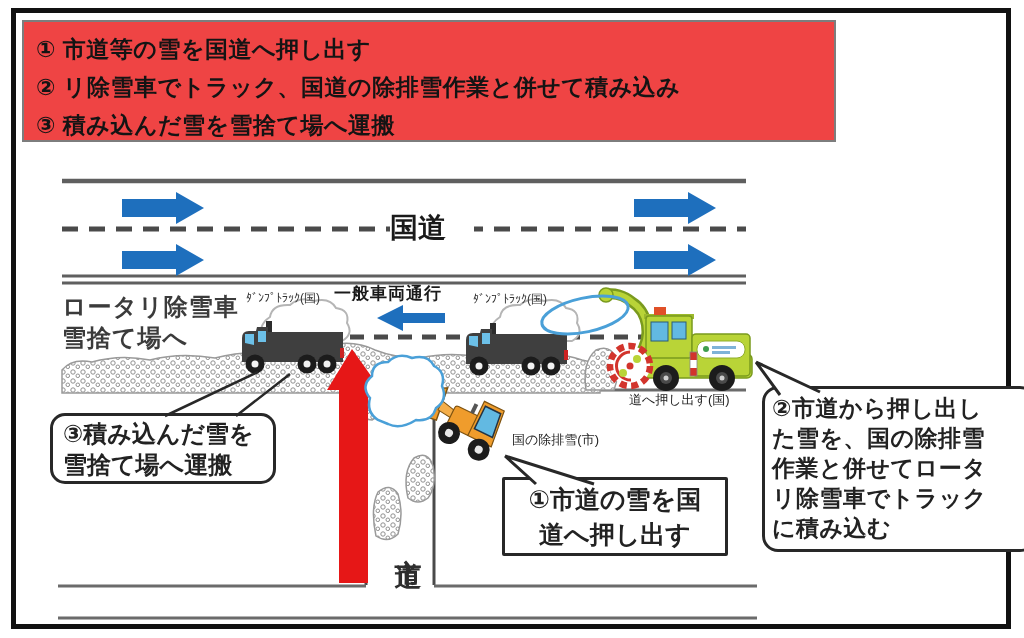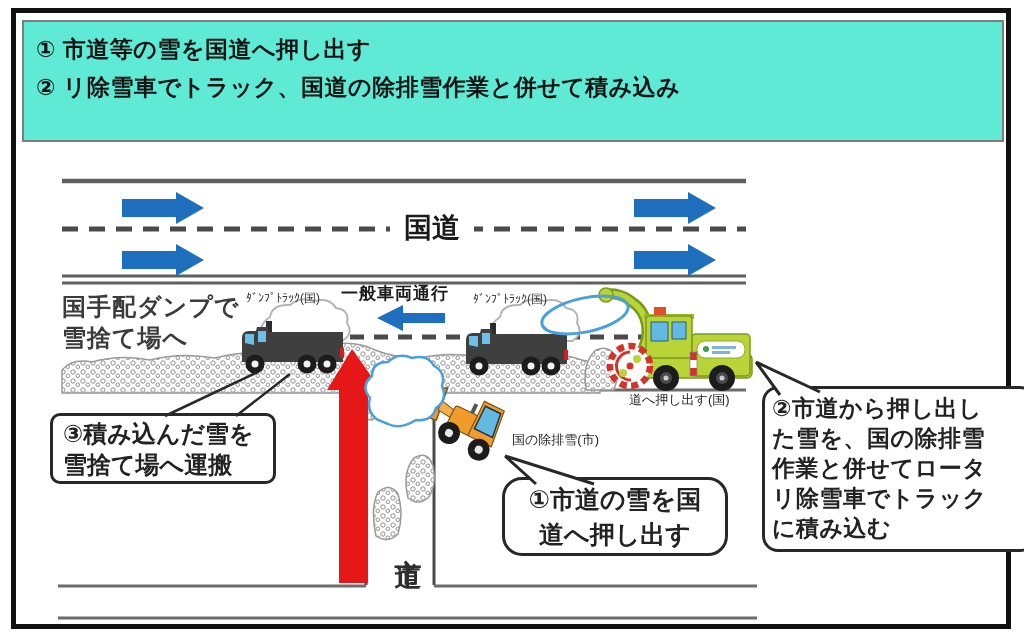--- a/index.html
+++ b/index.html
@@ -3,36 +3,36 @@
 <meta charset="utf-8">
 <style>
   html,body{margin:0;padding:0;background:#e8e8e8;}
   #stage{
     position:relative;width:1024px;height:638px;background:#ffffff;
     font-family:"Liberation Sans","DejaVu Sans",sans-serif;overflow:hidden;
   }
   .abs{position:absolute;}
   #outer-frame{left:11px;top:8px;width:1000px;height:621px;border:5px solid #111;box-sizing:border-box;z-index:0;}
   #legend-box{
-    left:22px;top:20px;width:982px;height:122px;border:2px solid #7d7d7d;box-sizing:border-box;
-    background:#5eead4;z-index:2;padding:8px 0 0 12px;
+    left:22px;top:20px;width:814px;height:122px;border:2px solid #7d7d7d;box-sizing:border-box;
+    background:#ef4444;z-index:2;padding:8px 0 0 12px;
   }
   .legend-step{font-size:23px;font-weight:bold;color:#141414;line-height:38px;white-space:nowrap;letter-spacing:0.5px;}
   svg.art{left:0;top:0;z-index:1;}
   svg.overlay{left:0;top:0;z-index:3;pointer-events:none;}
   .label{z-index:2;color:#1a1a1a;white-space:pre-line;}
   .bubble{
-    z-index:2;background:#fff;border:3px solid #282828;border-radius:10px;box-sizing:border-box;
+    z-index:2;background:#fff;border:3px solid #282828;border-radius:15px;box-sizing:border-box;
     font-weight:bold;color:#222;white-space:pre-line;
   }
   #bubble-step3{left:50px;top:413px;width:226px;height:71px;font-size:24px;line-height:31px;padding:2px 0 0 10px;}
-  #bubble-step1{left:502px;top:477px;width:226px;height:79px;font-size:25px;line-height:35px;padding-top:2px;text-align:center;border-radius:20px;}
+  #bubble-step1{left:502px;top:477px;width:226px;height:79px;font-size:25px;line-height:35px;padding-top:2px;text-align:center;border-radius:2px;}
   #bubble-step2{left:762px;top:386px;width:274px;height:166px;font-size:23px;line-height:30px;padding:4px 0 0 7px;border-radius:16px;letter-spacing:0.5px;}
-  #national-road-label{left:390px;top:209px;width:84px;height:38px;line-height:38px;font-size:28px;font-weight:600;text-align:center;background:#fff;}
-  #general-traffic-label{left:341px;top:282px;font-size:17px;font-weight:bold;letter-spacing:1px;}
+  #national-road-label{left:390px;top:209px;width:84px;height:38px;line-height:38px;font-size:28px;font-weight:600;background:#fff;}
+  #general-traffic-label{left:334px;top:282px;font-size:17px;font-weight:bold;letter-spacing:1px;}
   #left-note{left:62px;top:291px;font-size:24px;font-weight:bold;line-height:31px;color:#3b3b3b;letter-spacing:1px;}
   .tiny-label{font-size:12px;color:#333;}
   .small-label{font-size:13px;color:#222;}
   #dump-truck-label-1{left:246px;top:290px;}
   #dump-truck-label-2{left:473px;top:291px;}
   #rotary-label{left:629px;top:391px;}
   #dozer-label{left:512px;top:431px;}
   .vtext{writing-mode:vertical-rl;text-orientation:upright;}
   #city-road-label{left:390px;top:537px;font-size:27px;font-weight:600;letter-spacing:4px;color:#2e2e2e;}
   #push-arrow-text{left:340px;top:390px;width:28px;height:192px;font-size:17px;font-weight:bold;color:#fff;letter-spacing:3px;text-align:center;}
@@ -40,20 +40,21 @@
 </head>
 <body>
 
 <div id="stage">
 
   <div id="outer-frame" class="abs"></div>
 
   <div id="legend-box" class="abs">
     <div class="legend-step">① 市道等の雪を国道へ押し出す</div>
     <div class="legend-step">② リ除雪車でトラック、国道の除排雪作業と併せて積み込み</div>
+    <div class="legend-step">③ 積み込んだ雪を雪捨て場へ運搬</div>
   </div>
 
   <svg class="art abs" width="1024" height="638" viewBox="0 0 1024 638">
     <defs>
       <pattern id="pebbles" width="10" height="9" patternUnits="userSpaceOnUse">
         <rect width="10" height="9" fill="#ffffff"></rect>
         <circle cx="3" cy="3" r="2.2" fill="none" stroke="#8f8f8f" stroke-width="1"></circle>
         <circle cx="7.8" cy="6.8" r="1.8" fill="none" stroke="#8f8f8f" stroke-width="1"></circle>
       </pattern>
     </defs>
@@ -173,21 +174,21 @@
         <circle cx="34" cy="46" r="4" fill="#e8e8e8"></circle>
       <circle cx="68" cy="48" r="11" fill="#1c1c1c"></circle>
         <circle cx="68" cy="48" r="4" fill="#e8e8e8"></circle>
     </g>
 
     <path fill="#fff" stroke="#4aa0d8" stroke-width="2.5" d="M378,420 Q366,412 370,398 Q360,386 372,376 Q372,362 388,362 Q398,352 412,358 Q428,354 434,366 Q446,372 442,386 Q448,400 436,408 Q432,422 416,420 Q400,430 388,424 Z"></path>
   </svg>
 
   <div id="national-road-label" class="abs label">国道</div>
   <div id="general-traffic-label" class="abs label">一般車両通行</div>
-  <div id="left-note" class="abs label">国手配ダンプで
+  <div id="left-note" class="abs label">ロータリ除雪車
 雪捨て場へ</div>
   <div id="dump-truck-label-1" class="abs label tiny-label">ﾀﾞﾝﾌﾟﾄﾗｯｸ(国)</div>
   <div id="dump-truck-label-2" class="abs label tiny-label">ﾀﾞﾝﾌﾟﾄﾗｯｸ(国)</div>
   <div id="rotary-label" class="abs label small-label">道へ押し出す(国)</div>
   <div id="dozer-label" class="abs label small-label">国の除排雪(市)</div>
   <div id="city-road-label" class="abs label vtext">市道</div>
   <div id="push-arrow-text" class="abs vtext">国道へ雪を押し出す</div>
 
   <div id="bubble-step3" class="abs bubble">③積み込んだ雪を
 雪捨て場へ運搬</div>

